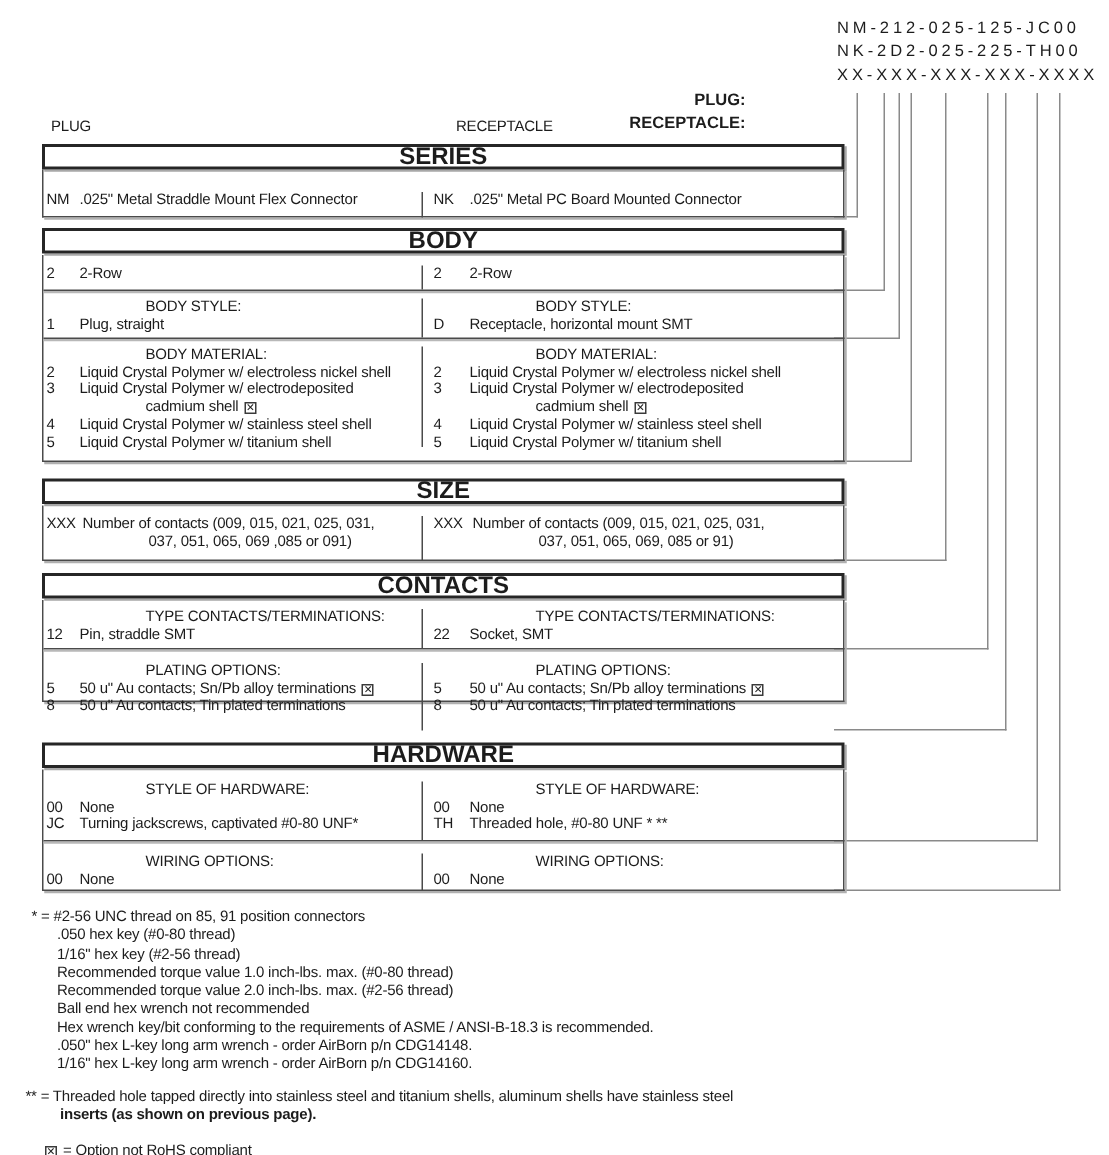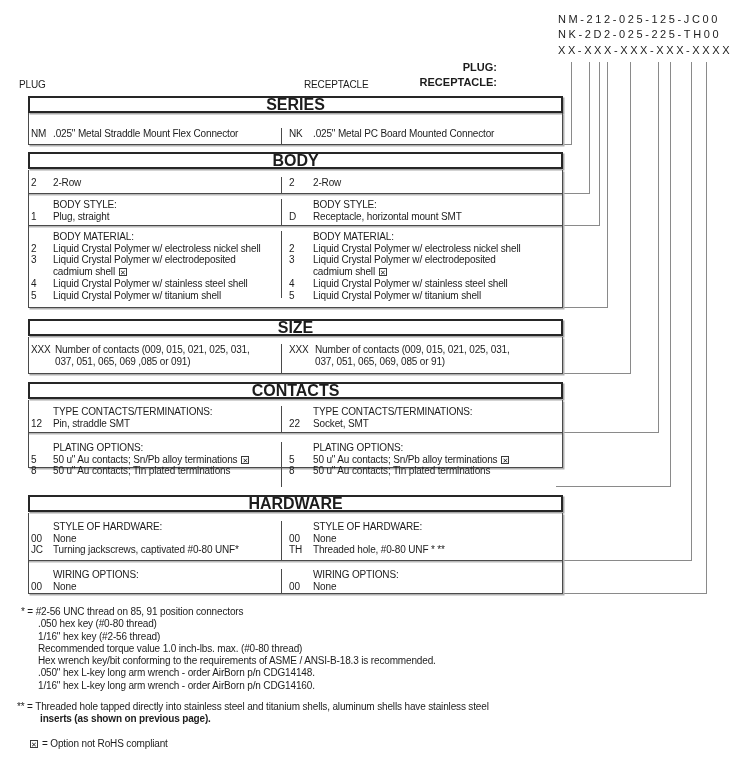--- a/index.html
+++ b/index.html
@@ -29,21 +29,21 @@
   .sec-body {
     position:absolute; left:28px; width:535px;
     border-left:1px solid #4a4a4a; border-right:1px solid #4a4a4a; border-bottom:1px solid #4a4a4a;
     box-shadow:1.5px 1.5px 0 #b0b0b0;
   }
   .row { display:flex; border-bottom:1px solid #4a4a4a; box-shadow:0 1.5px 0 #b8b8b8; }
   .row:last-child { border-bottom:none; box-shadow:none; }
   .col { display:grid; grid-template-columns:22px 1fr; align-content:start; }
   .col.left  { width:253px; border-right:1px solid #4a4a4a; padding-left:2px; }
   .col.right { flex:1; padding-left:7px; grid-template-columns:24px 1fr; }
-  .sub-label { grid-column:2; }
+  .sub-label { grid-column:2;margin-left:44px; }
   .code { white-space:nowrap; }
   .desc { white-space:nowrap; }
   
   .xbox {
     display:inline-block; width:8px; height:8px; border:1px solid #3a3a3a;
     font-size:7px; line-height:7px; text-align:center; letter-spacing:0;
     vertical-align:0px; margin-left:4px;
   }
   
   .footnotes { position:absolute; left:21px; top:606px; line-height:12.3px; }
@@ -74,21 +74,21 @@
   <div class="conn" style="width:16px;height:83px"></div>
   <div class="conn" style="width:34px;height:132px"></div>
   <div class="conn" style="width:44px;height:164px"></div>
   <div class="conn" style="width:52px;height:246px"></div>
   <div class="conn" style="width:75px;height:312px"></div>
   <div class="conn" style="width:103px;height:371px"></div>
   <div class="conn" style="width:115px;height:425px"></div>
   <div class="conn" style="width:136px;height:499px"></div>
   <div class="conn" style="width:151px;height:532px"></div>
 
-  <span class="col-label" style="left:19px">PLUG</span>
+  <span class="col-label" style="left:34px">PLUG</span>
   <span class="col-label" style="left:304px">RECEPTACLE</span>
 
   <div class="sec-head" style="top:96px">SERIES</div>
   <div class="sec-body" style="top:113px;height:32px">
     <div class="row" style="height:32px;padding-top:15px">
       <div class="col left">
         <span class="code">NM</span>
         <span class="desc">.025" Metal Straddle Mount Flex Connector</span>
       </div>
       <div class="col right">
@@ -236,20 +236,22 @@
         <span class="desc">None</span>
       </div>
     </div>
   </div>
 
   <div class="footnotes">
     <p>* = #2-56 UNC thread on 85, 91 position connectors</p>
     <p class="fn-indent">.050 hex key (#0-80 thread)</p>
     <p class="fn-indent">1/16" hex key (#2-56 thread)</p>
     <p class="fn-indent">Recommended torque value 1.0 inch-lbs. max. (#0-80 thread)</p>
+    <p class="fn-indent">Recommended torque value 2.0 inch-lbs. max. (#2-56 thread)</p>
+    <p class="fn-indent">Ball end hex wrench not recommended</p>
     <p class="fn-indent">Hex wrench key/bit conforming to the requirements of ASME / ANSI-B-18.3 is recommended.</p>
     <p class="fn-indent">.050" hex L-key long arm wrench - order AirBorn p/n CDG14148.</p>
     <p class="fn-indent">1/16" hex L-key long arm wrench - order AirBorn p/n CDG14160.</p>
     <p class="fn-dstar">** = Threaded hole tapped directly into stainless steel and titanium shells, aluminum shells have stainless steel</p>
     <p class="fn-dstar2">inserts (as shown on previous page).</p>
     <p class="fn-rohs">
       <span class="xbox">✕</span><span>= Option not RoHS compliant</span>
     </p>
   </div>
 

